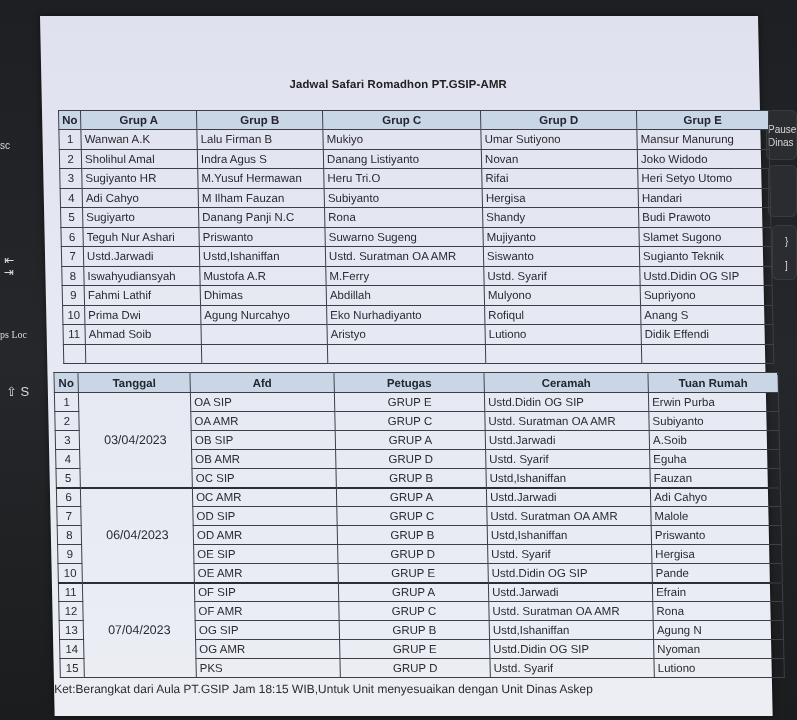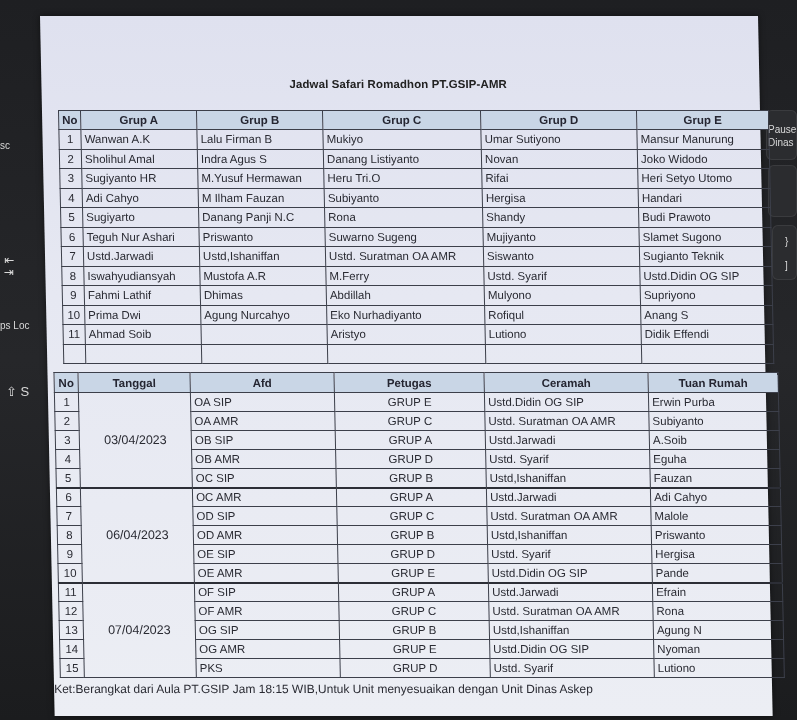--- a/index.html
+++ b/index.html
@@ -71,21 +71,21 @@
     position: absolute; left: 0px; top: 666px;
     font-size: 12px; color: #2a2b33;
   }
 </style>
 </head>
 <body>
 
 <div class="keyboard">
   <span class="key-label" style="left:0;top:140px;">sc</span>
   <span class="key-label" style="left:4px;top:254px;font-size:12px;">⇤<br>⇥</span>
-  <span class="key-label" style="left:0;top:320px;">ps Loc</span>
+  <span class="key-label" style="left:0;top:329px;font-family:Liberation Serif, serif;">ps Loc</span>
   <span class="key-label" style="left:6px;top:386px;font-size:13px;">⇧ S</span>
   <div class="key-cap" style="left:766px;top:110px;width:31px;height:50px;"></div>
   <span class="key-label" style="left:768px;top:124px;font-size:10px;">Pause</span>
   <span class="key-label" style="left:768px;top:137px;font-size:10px;">Dinas</span>
   <div class="key-cap" style="left:768px;top:165px;width:29px;height:52px;"></div>
   <div class="key-cap" style="left:772px;top:225px;width:25px;height:55px;"></div>
   <span class="key-label" style="left:785px;top:236px;">}</span>
   <span class="key-label" style="left:785px;top:260px;">]</span>
 </div>
 

